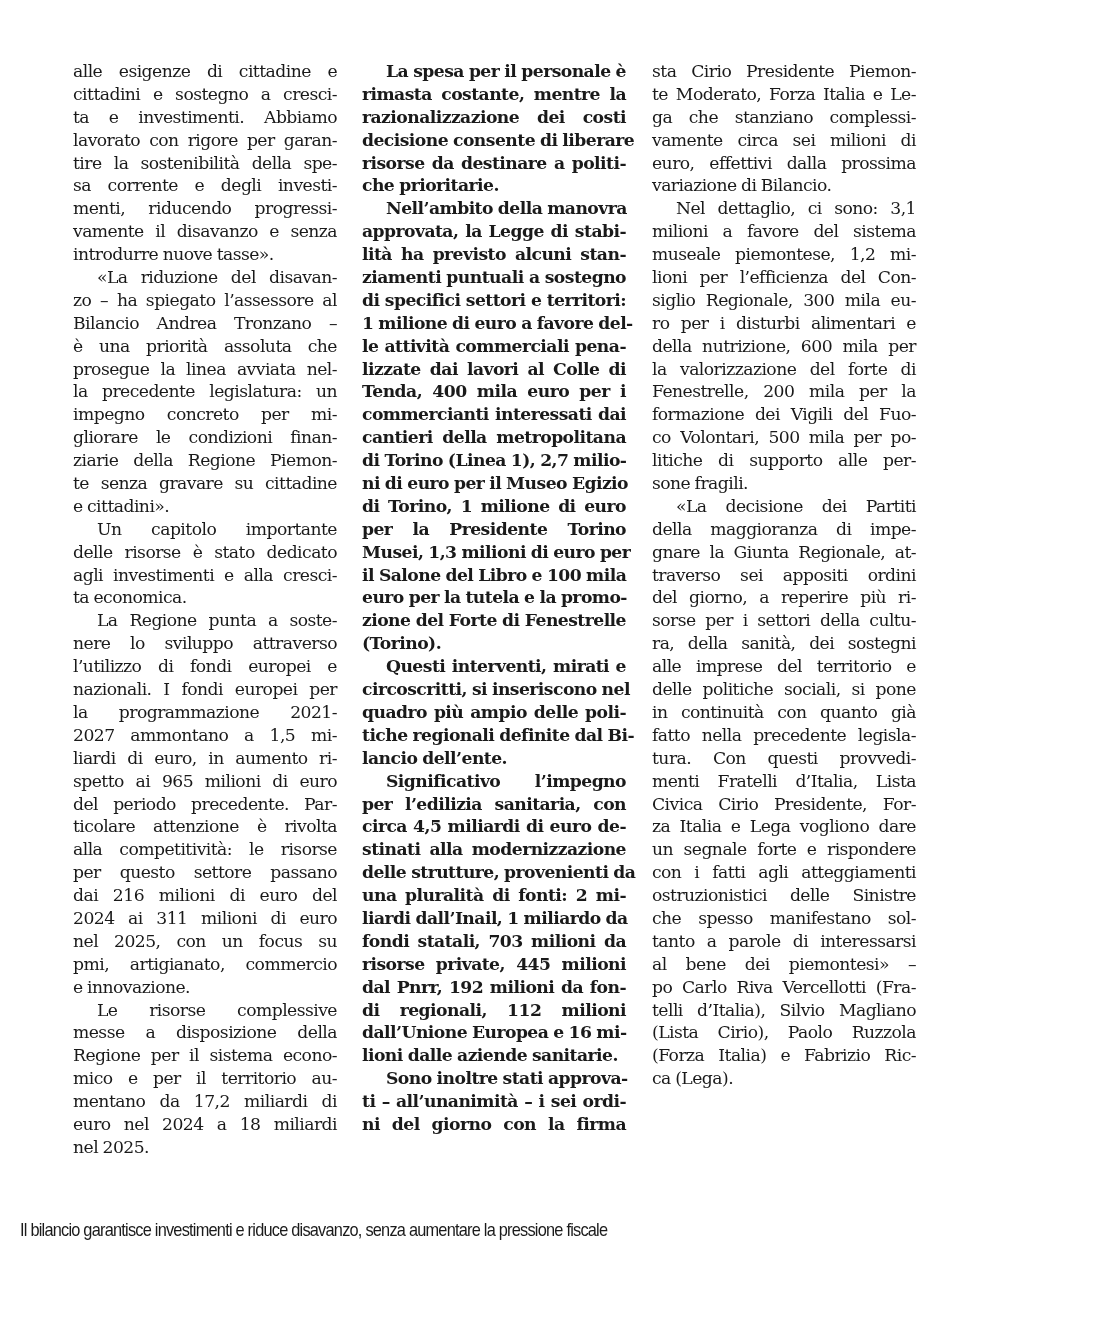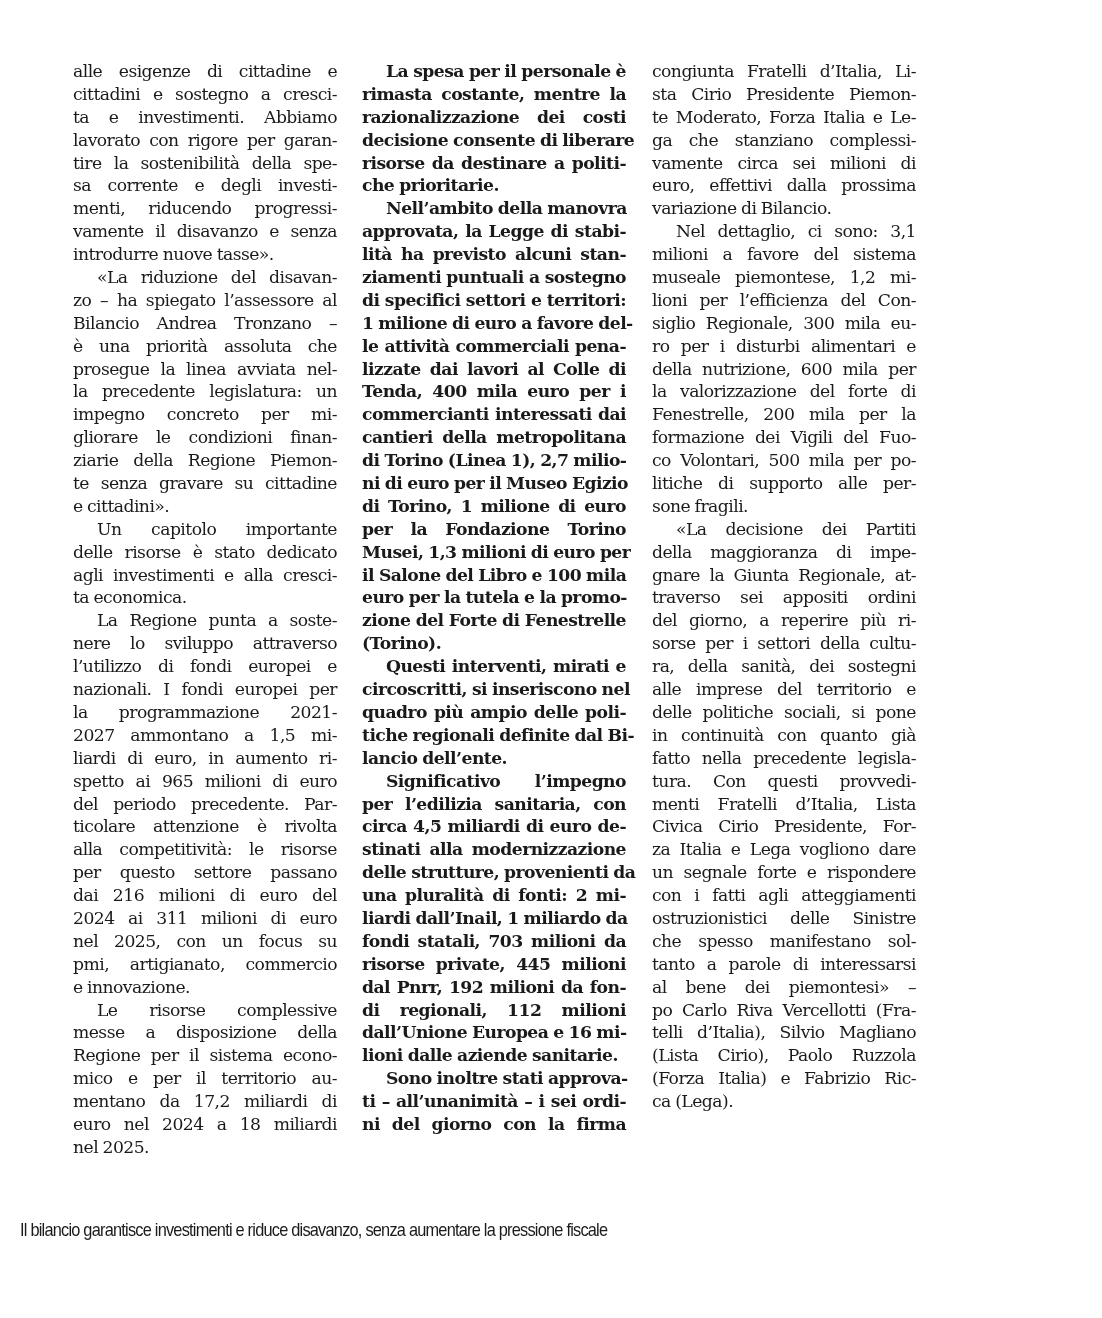--- a/index.html
+++ b/index.html
@@ -144,21 +144,21 @@
         <span class="line">di specifici settori e territori:</span>
         <span class="line">1 milione di euro a favore del-</span>
         <span class="line">le attività commerciali pena-</span>
         <span class="line">lizzate dai lavori al Colle di</span>
         <span class="line">Tenda, 400 mila euro per i</span>
         <span class="line">commercianti interessati dai</span>
         <span class="line">cantieri della metropolitana</span>
         <span class="line">di Torino (Linea 1), 2,7 milio-</span>
         <span class="line">ni di euro per il Museo Egizio</span>
         <span class="line">di Torino, 1 milione di euro</span>
-        <span class="line">per la Fondazione Torino</span>
+        <span class="line">per la Presidente Torino</span>
         <span class="line">Musei, 1,3 milioni di euro per</span>
         <span class="line">il Salone del Libro e 100 mila</span>
         <span class="line">euro per la tutela e la promo-</span>
         <span class="line">zione del Forte di Fenestrelle</span>
         <span class="line last">(Torino).</span>
       </div>
       <div class="paragraph">
         <span class="line indent">Questi interventi, mirati e</span>
         <span class="line">circoscritti, si inseriscono nel</span>
         <span class="line">quadro più ampio delle poli-</span>
@@ -181,21 +181,20 @@
         <span class="line last">lioni dalle aziende sanitarie.</span>
       </div>
       <div class="paragraph">
         <span class="line indent">Sono inoltre stati approva-</span>
         <span class="line">ti – all’unanimità – i sei ordi-</span>
         <span class="line">ni del giorno con la firma</span>
       </div>
     </div>
   <div class="column col-3">
       <div class="paragraph">
-        <span class="line">congiunta Fratelli d’Italia, Li-</span>
         <span class="line">sta Cirio Presidente Piemon-</span>
         <span class="line">te Moderato, Forza Italia e Le-</span>
         <span class="line">ga che stanziano complessi-</span>
         <span class="line">vamente circa sei milioni di</span>
         <span class="line">euro, effettivi dalla prossima</span>
         <span class="line last">variazione di Bilancio.</span>
       </div>
       <div class="paragraph">
         <span class="line indent">Nel dettaglio, ci sono: 3,1</span>
         <span class="line">milioni a favore del sistema</span>

